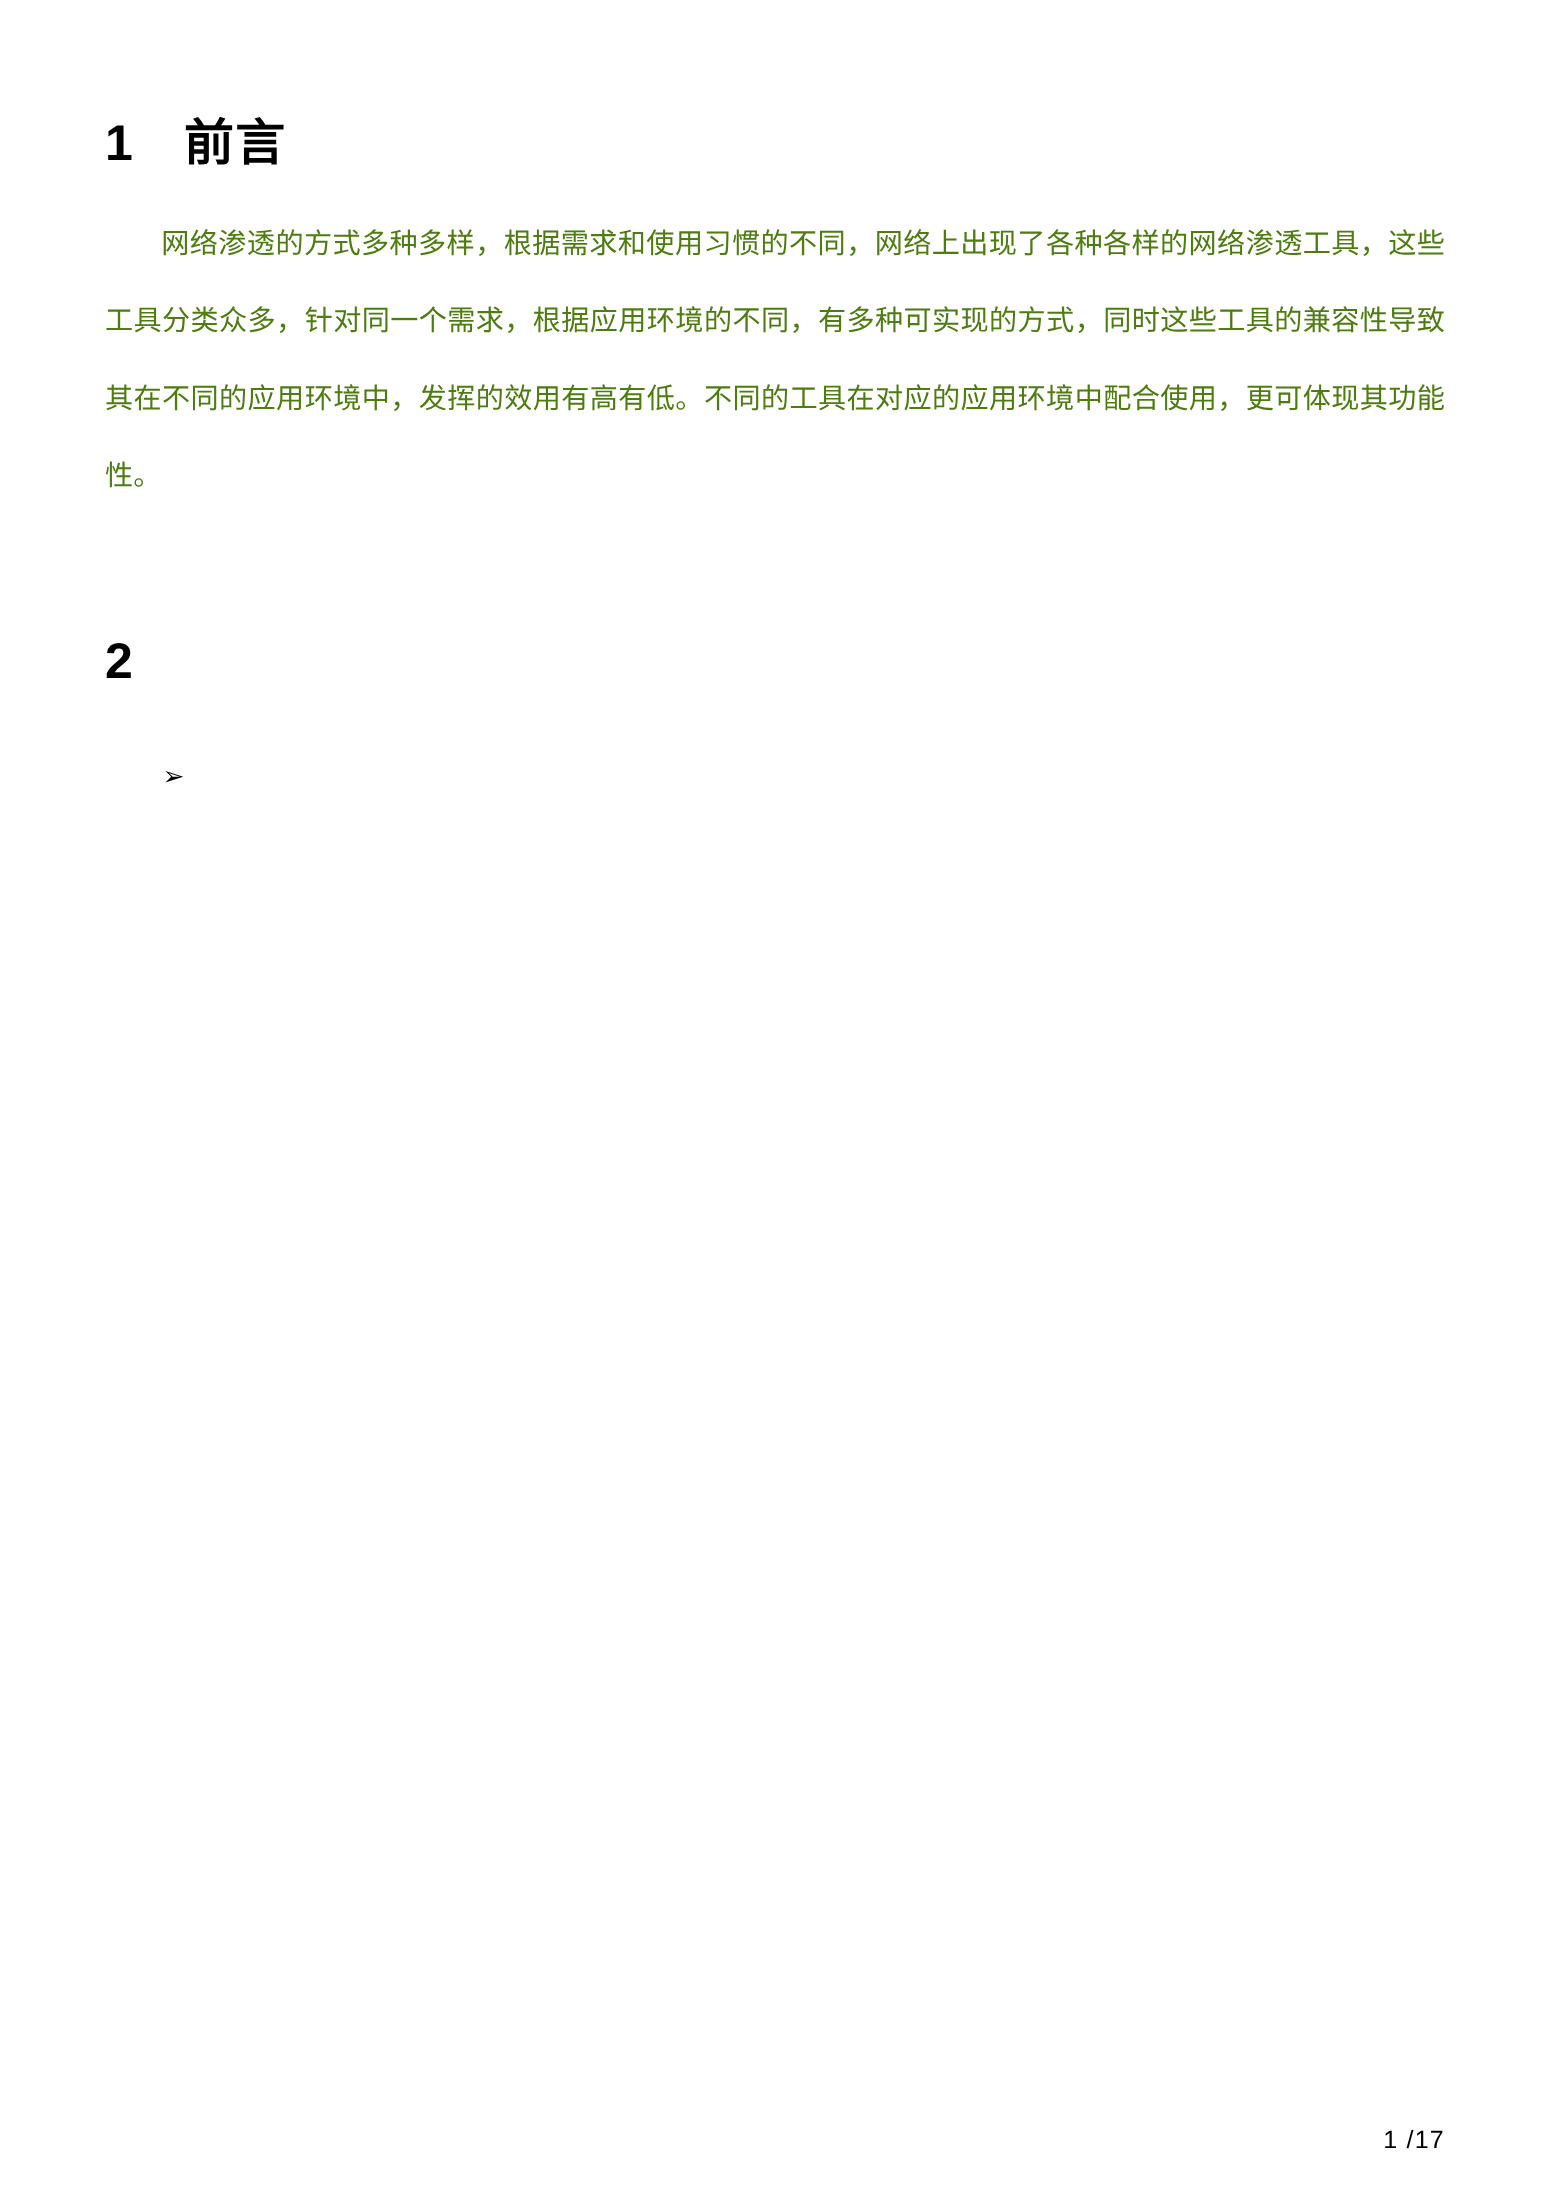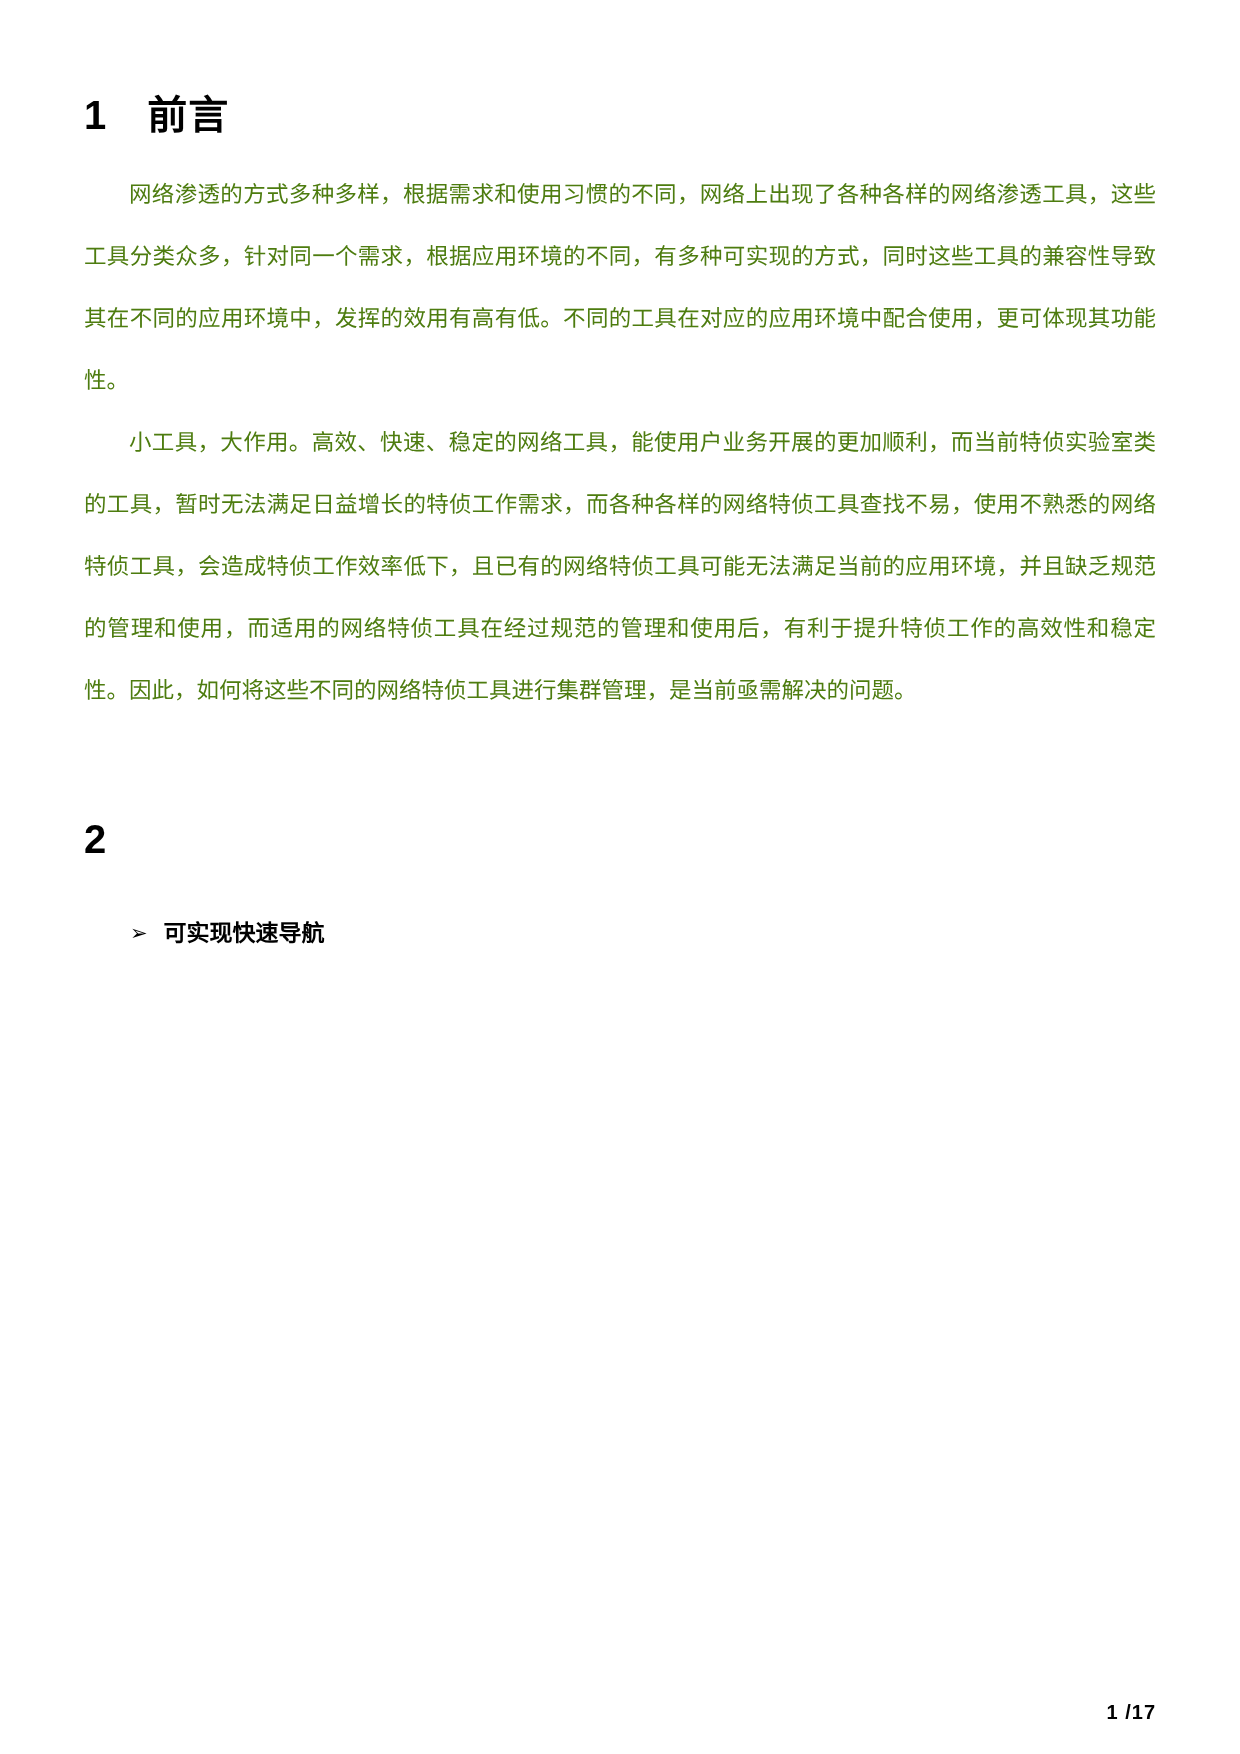--- a/index.html
+++ b/index.html
@@ -58,44 +58,41 @@
     margin-right: 16px;
     transform: translateY(-1px);
   }
   .page-footer {
     position: absolute;
     right: 84px;
     bottom: 30px;
     font-size: 20px;
     color: #000000;
     letter-spacing: 1px;
-    font-weight: bold;
   }
 </style>
 </head>
 <body>
 
 <div class="page">
 
   <h1 class="sec-heading" id="sec1-heading">
     <span class="h-num">1</span>
     <span class="h-title">前言</span>
   </h1>
 
   <p class="body-para">网络渗透的方式多种多样，根据需求和使用习惯的不同，网络上出现了各种各样的网络渗透工具，这些工具分类众多，针对同一个需求，根据应用环境的不同，有多种可实现的方式，同时这些工具的兼容性导致其在不同的应用环境中，发挥的效用有高有低。不同的工具在对应的应用环境中配合使用，更可体现其功能性。</p>
-  <p class="body-para">小工具，大作用。高效、快速、稳定的网络工具，能使用户业务开展的更加顺利，而当前特侦实验室类的工具，暂时无法满足日益增长的特侦工作需求，而各种各样的网络特侦工具查找不易，使用不熟悉的网络特侦工具，会造成特侦工作效率低下，且已有的网络特侦工具可能无法满足当前的应用环境，并且缺乏规范的管理和使用，而适用的网络特侦工具在经过规范的管理和使用后，有利于提升特侦工作的高效性和稳定性。因此，如何将这些不同的网络特侦工具进行集群管理，是当前亟需解决的问题。</p>
 
   <h1 class="sec-heading" id="sec2-heading">
     <span class="h-num">2</span>
   </h1>
 
 
   <div class="bullet-line">
     <span class="bullet-marker">➢</span>
-    <span class="bullet-text">可实现快速导航</span>
   </div>
 
 
   <div class="page-footer">
     <span>1 /17</span>
   </div>
 
 </div>
 
 </body></html>

